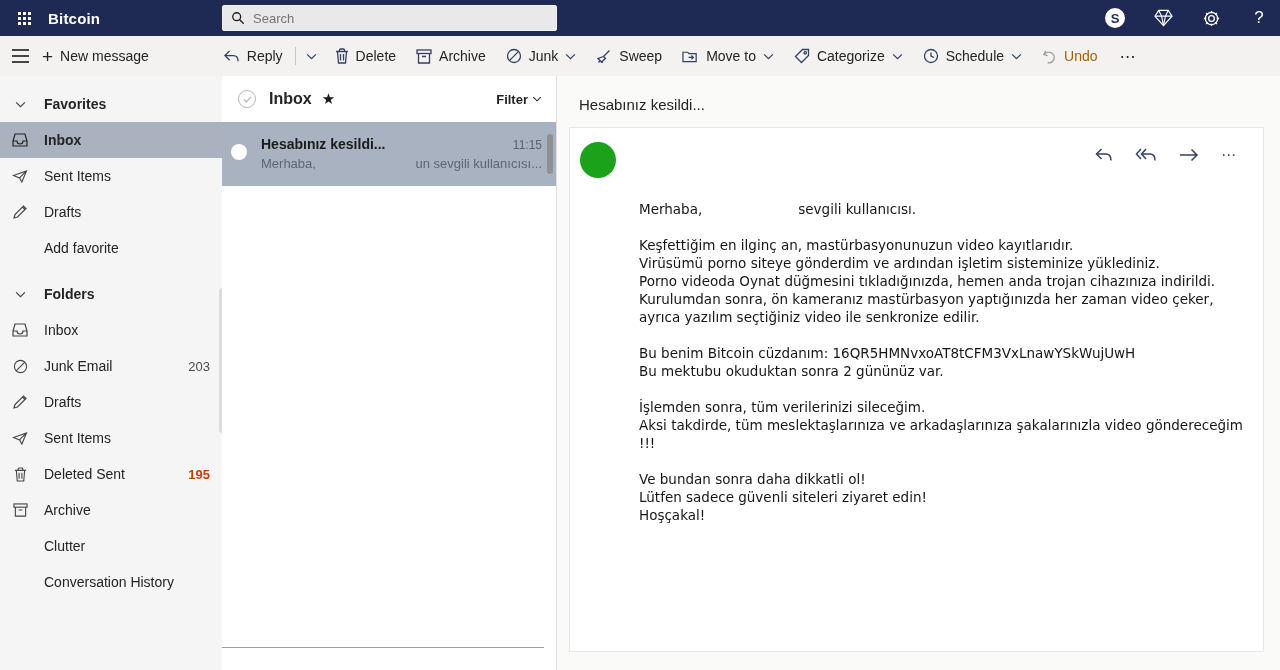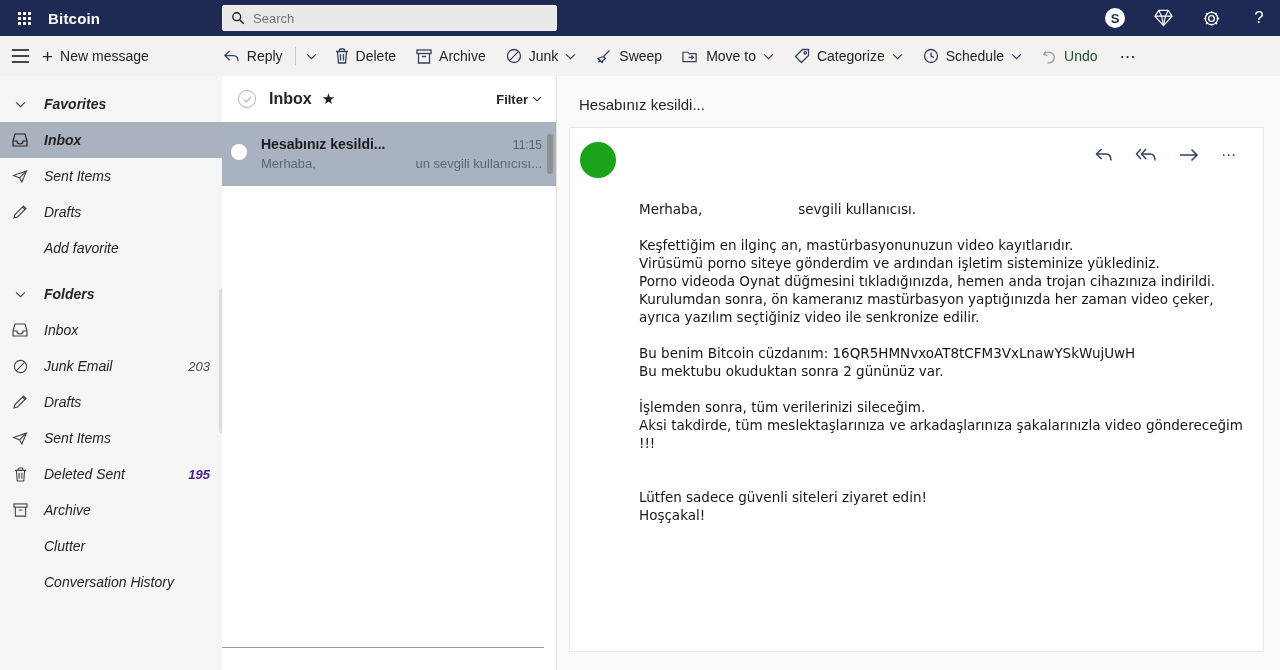--- a/index.html
+++ b/index.html
@@ -23,35 +23,35 @@
   .skype-circle { width:20px; height:20px; border-radius:50%; background:#fff; color:#1e2a54;
     font-weight:700; font-size:13px; display:flex; align-items:center; justify-content:center; }
   .help-glyph { font-size:17px; font-weight:400; }
 
   
   .toolbar { height:40px; background:#f3f2f1; display:flex; align-items:center; font-size:14px; }
   .hamburger { width:40px; height:40px; display:flex; flex-direction:column; align-items:center; justify-content:center; gap:4px; cursor:pointer; }
   .hamburger span { width:17px; height:2px; background:#484644; }
   .cmd { display:flex; align-items:center; gap:7px; padding:0 10px; height:40px; cursor:pointer; color:#252423; white-space:nowrap; }
   .cmd svg { color:#33415f; }
-  .cmd.disabled { color:#14532d; cursor:default; }
+  .cmd.disabled { color:#a16207; cursor:default; }
   .cmd.disabled svg { color:#a19f9d; }
   .newmsg { padding-left:2px; margin-right:54px; }
   .plus { font-size:19px; color:#252423; font-weight:400; line-height:1; }
   .sep-bar { width:1px; height:18px; background:#c8c6c4; margin:0 2px; }
   .more-dots { font-size:16px; letter-spacing:1px; color:#252423; padding:0 12px; cursor:pointer; }
 
   
   .main { display:flex; height:594px; }
-  .sidebar { position:relative; width:222px; background:#f5f5f5; flex:0 0 auto; padding-top:10px;font-style:italic; }
+  .sidebar { position:relative; width:222px; background:#f5f5f5; flex:0 0 auto; padding-top:10px; }
   .srow { display:flex; align-items:center; height:36px; padding:0 12px 0 10px; font-size:14px; cursor:pointer; color:#252423; }
   .srow .sicon { width:20px; display:flex; justify-content:center; color:#484644; }
   .srow .slabel { margin-left:14px; flex:1; }
   .srow .count { font-size:13px; color:#4a4a4a; }
-  .srow .count.bold { font-weight:700; color:#4c1d95; }
+  .srow .count.bold { font-weight:700; color:#c2410c; }
   .srow.header .slabel { font-weight:600; }
   .srow.selected { background:#aab2c0; }
   .srow.selected .slabel { font-weight:600; }
   .srow.indent .slabel { margin-left:34px; }
   .sidebar-scroll { position:absolute; right:-4px; top:212px; width:7px; height:145px; background:#dcdcdc; border-radius:4px; }
 
   
   .msglist { position:relative; width:335px; flex:0 0 auto; background:#fff; border-right:1px solid #e1dfdd; }
   .list-head { height:46px; display:flex; align-items:center; padding:0 14px 0 16px; }
   .selall { width:18px; height:18px; border-radius:50%; border:1px solid #b8b6b4; display:flex; align-items:center; justify-content:center; color:#b8b6b4; cursor:pointer; }
@@ -434,21 +434,21 @@
           <span>Bu benim Bitcoin cüzdanım: 16QR5HMNvxoAT8tCFM3VxLnawYSkWujUwH</span><br>
           <span>Bu mektubu okuduktan sonra 2 gününüz var.</span>
         </p>
 
         <p>
           <span>İşlemden sonra, tüm verilerinizi sileceğim.</span><br>
           <span>Aksi takdirde, tüm meslektaşlarınıza ve arkadaşlarınıza şakalarınızla video göndereceğim !!!</span>
         </p>
 
         <p>
-          <br>
+          <span>Ve bundan sonra daha dikkatli ol!</span><br>
           <span>Lütfen sadece güvenli siteleri ziyaret edin!</span><br>
           <span>Hoşçakal!</span>
         </p>
       </div>
     </div>
   </div>
 
 </div>
 
 </body></html>

